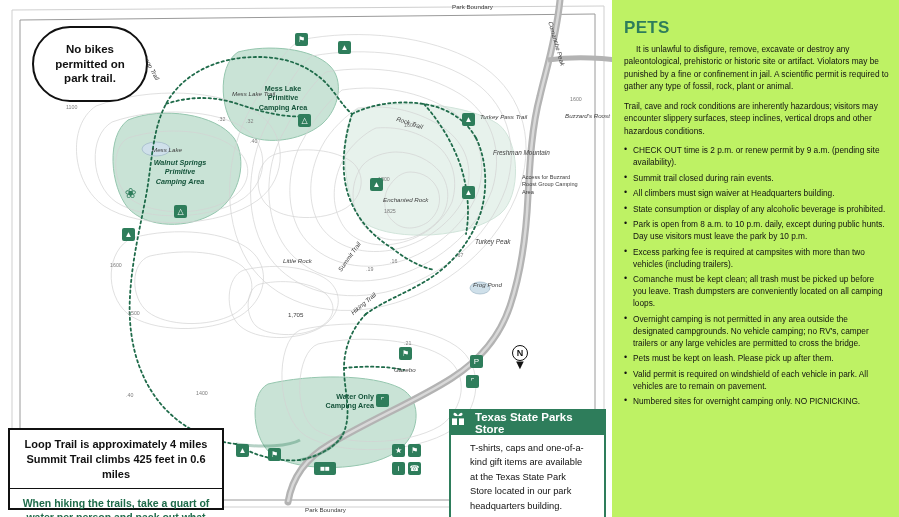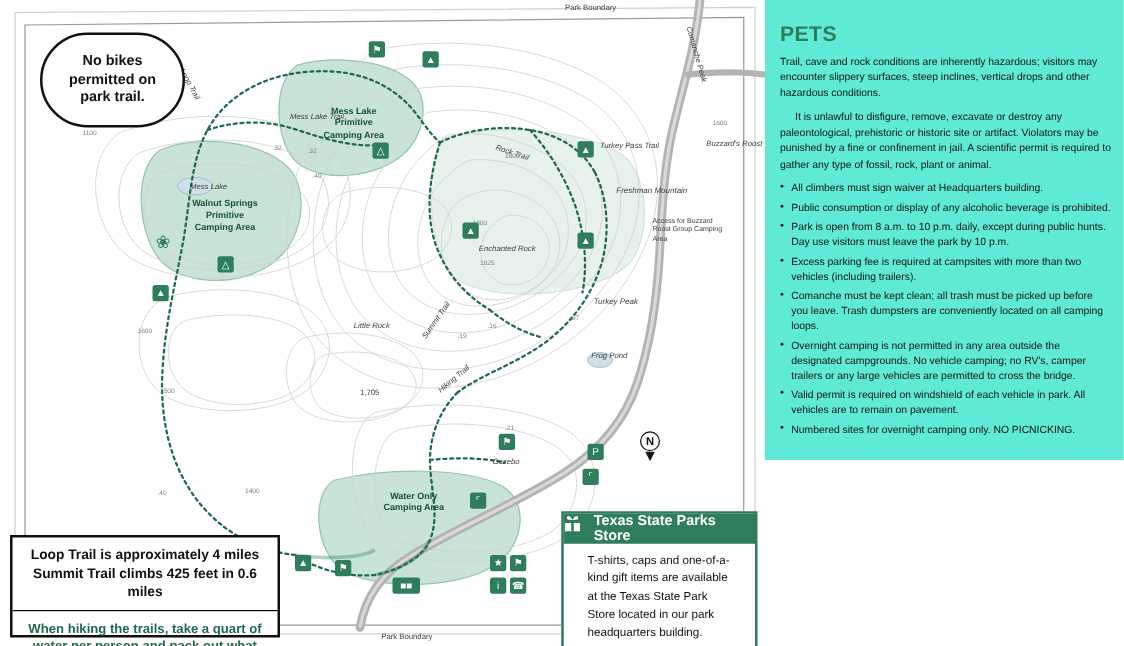--- a/index.html
+++ b/index.html
@@ -63,22 +63,22 @@
     height: 24px;
   }
   #store-box .hdr .gicon {
     width: 15px; height: 16px; flex: 0 0 15px;
     display: flex; align-items: center; justify-content: center;
   }
   #store-box .body { font-size: 9.3px; color: #111; padding: 6px 19px; line-height: 1.55; }
 
   
   #right {
-    position: absolute; left: 612px; top: 0; width: 287px; height: 368px;
-    padding: 18px 10px 6px 12px; background: #5eead4;
+    position: absolute; left: 612px; top: 0; width: 287px; height: 517px;
+    padding: 18px 10px 6px 12px; background: #bef264;
   }
   #right h1 {
     font-size: 17px; color: #2e7d5b; margin: 0 0 5px 0; font-weight: bold;
     letter-spacing: .3px;
   }
   #right h2 {
     font-size: 15.5px; color: #2e7d5b; margin: 12px 0 5px 0; font-weight: bold;
     letter-spacing: .3px;
   }
   #right h3 {
@@ -256,24 +256,24 @@
     <div class="elev" style="left:196px;top:390px;">1400</div>
     <div class="elev" style="left:148px;top:428px;">1300</div>
     <div class="elev" style="left:126px;top:392px;">.40</div>
     <div class="elev" style="left:250px;top:138px;">.40</div>
     <div class="elev" style="left:404px;top:340px;">.21</div>
     <div class="elev" style="left:456px;top:252px;">.67</div>
 
     <div class="camp-label" style="left:246px;top:84px;width:74px;white-space:pre-line;">Mess Lake
 Primitive
 Camping Area</div>
-    <div class="camp-label" style="left:138px;top:158px;width:84px;white-space:pre-line;">Walnut Springs
+    <div class="camp-label" style="left:138px;top:158px;width:84px;white-space:pre-line;font-style:italic;">Walnut Springs
 Primitive
 Camping Area</div>
-    <div class="camp-label" style="left:288px;top:392px;width:86px;white-space:pre-line;">Water Only
+    <div class="camp-label" style="left:288px;top:392px;width:86px;white-space:pre-line;text-align:right;">Water Only
 Camping Area</div>
 
     <div class="marker" style="left:295px;top:33px;">⚑</div>
     <div class="marker" style="left:338px;top:41px;">▲</div>
 
     <div class="marker" style="left:298px;top:114px;">△</div>
     <div class="marker" style="left:462px;top:113px;">▲</div>
     <div class="marker" style="left:370px;top:178px;">▲</div>
     <div class="marker" style="left:462px;top:186px;">▲</div>
     <div class="marker" style="left:174px;top:205px;">△</div>
@@ -319,28 +319,31 @@
         </span>
         <span>Texas State Parks Store</span>
       </div>
       <div class="body">T-shirts, caps and one-of-a-kind gift items are available at the Texas State Park Store located in our park headquarters building.</div>
     </div>
   </div>
 
   <div id="right">
     <h1>PETS</h1>
 
+    <p style="text-indent:12px;">It is unlawful to disfigure, remove, excavate or destroy any paleontological, prehistoric or historic site or artifact. Violators may be punished by a fine or confinement in jail. A scientific permit is required to gather any type of fossil, rock, plant or animal.</p>
     <p>Trail, cave and rock conditions are inherently hazardous; visitors may encounter slippery surfaces, steep inclines, vertical drops and other hazardous conditions.</p>
-    <p style="text-indent:12px;">It is unlawful to disfigure, remove, excavate or destroy any paleontological, prehistoric or historic site or artifact. Violators may be punished by a fine or confinement in jail. A scientific permit is required to gather any type of fossil, rock, plant or animal.</p>
 
     <ul>
+      <li>CHECK OUT time is 2 p.m. or renew permit by 9 a.m. (pending site availability).</li>
+      <li>Summit trail closed during rain events.</li>
       <li>All climbers must sign waiver at Headquarters building.</li>
-      <li>Public consumption or display of any alcoholic beverage is prohibited.</li>
+      <li>State consumption or display of any alcoholic beverage is prohibited.</li>
       <li>Park is open from 8 a.m. to 10 p.m. daily, except during public hunts. Day use visitors must leave the park by 10 p.m.</li>
       <li>Excess parking fee is required at campsites with more than two vehicles (including trailers).</li>
       <li>Comanche must be kept clean; all trash must be picked up before you leave. Trash dumpsters are conveniently located on all camping loops.</li>
       <li>Overnight camping is not permitted in any area outside the designated campgrounds. No vehicle camping; no RV's, camper trailers or any large vehicles are permitted to cross the bridge.</li>
+      <li>Pets must be kept on leash.  Please pick up after them.</li>
       <li>Valid permit is required on windshield of each vehicle in park. All vehicles are to remain on pavement.</li>
       <li>Numbered sites for overnight camping only. NO PICNICKING.</li>
 
     </ul>
   </div>
 </div>
 
 </body></html>

